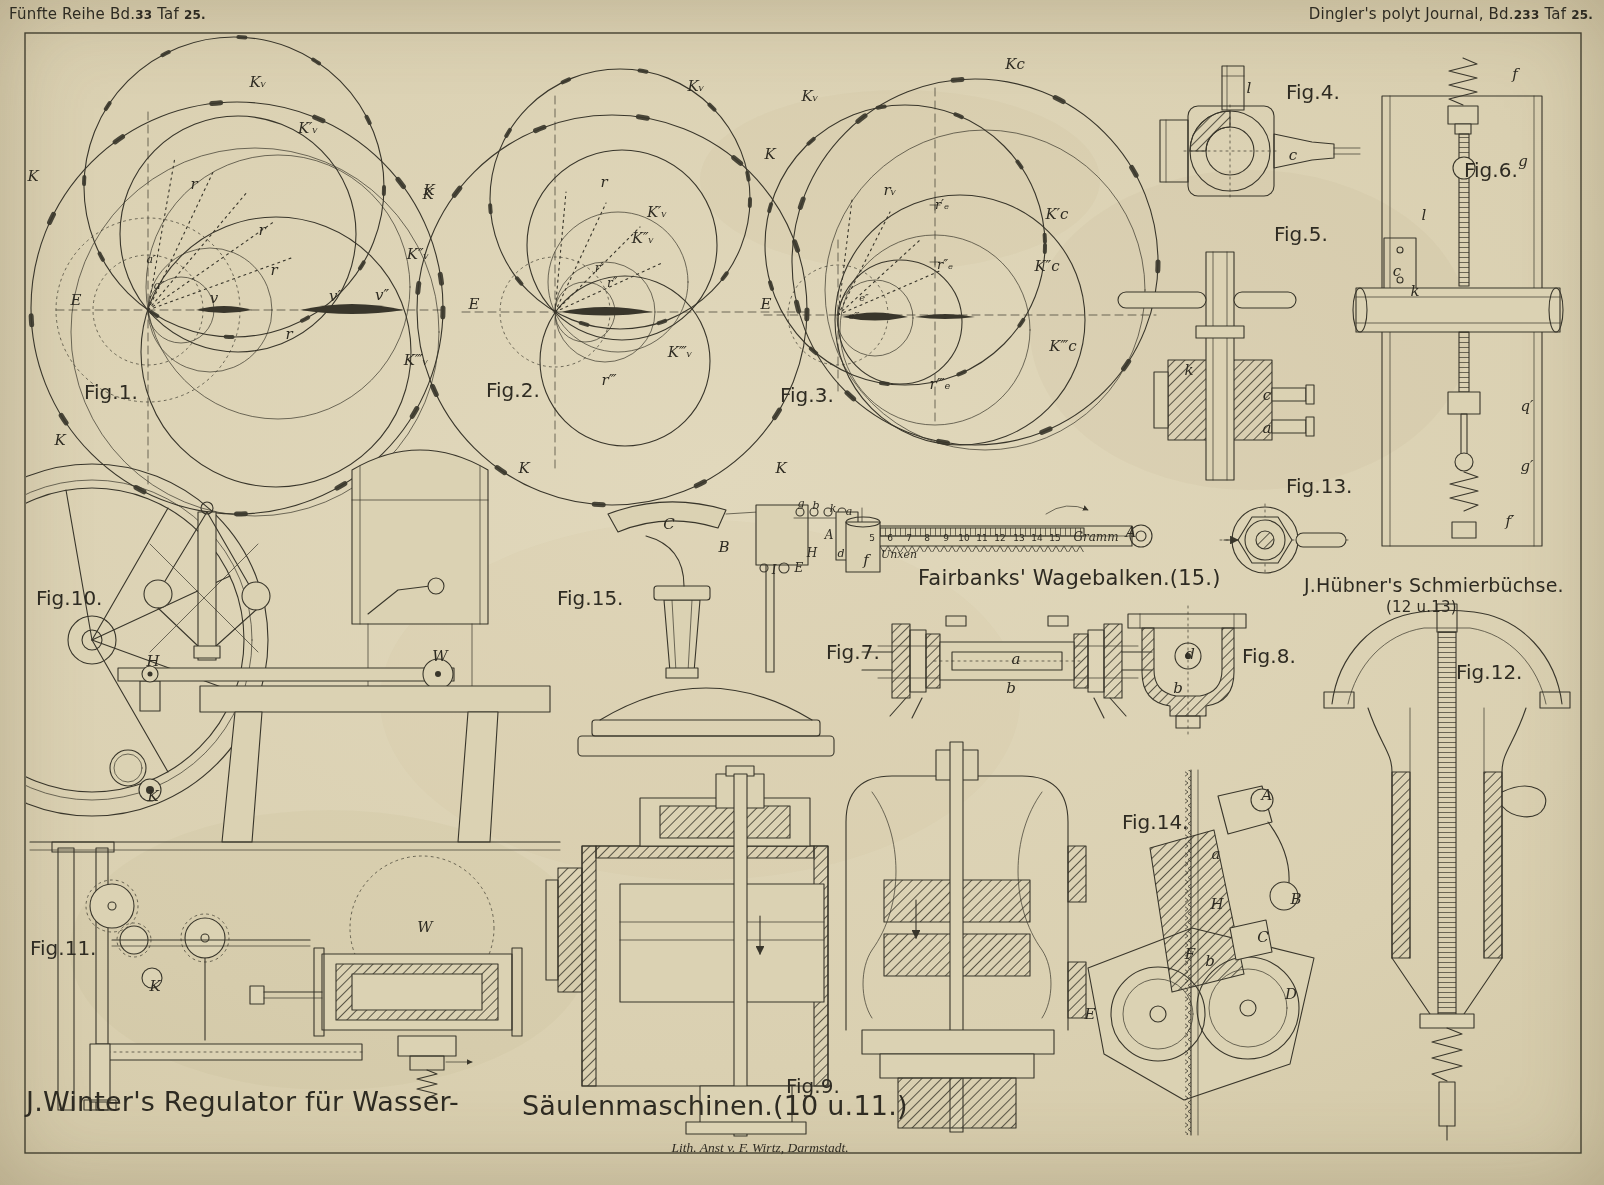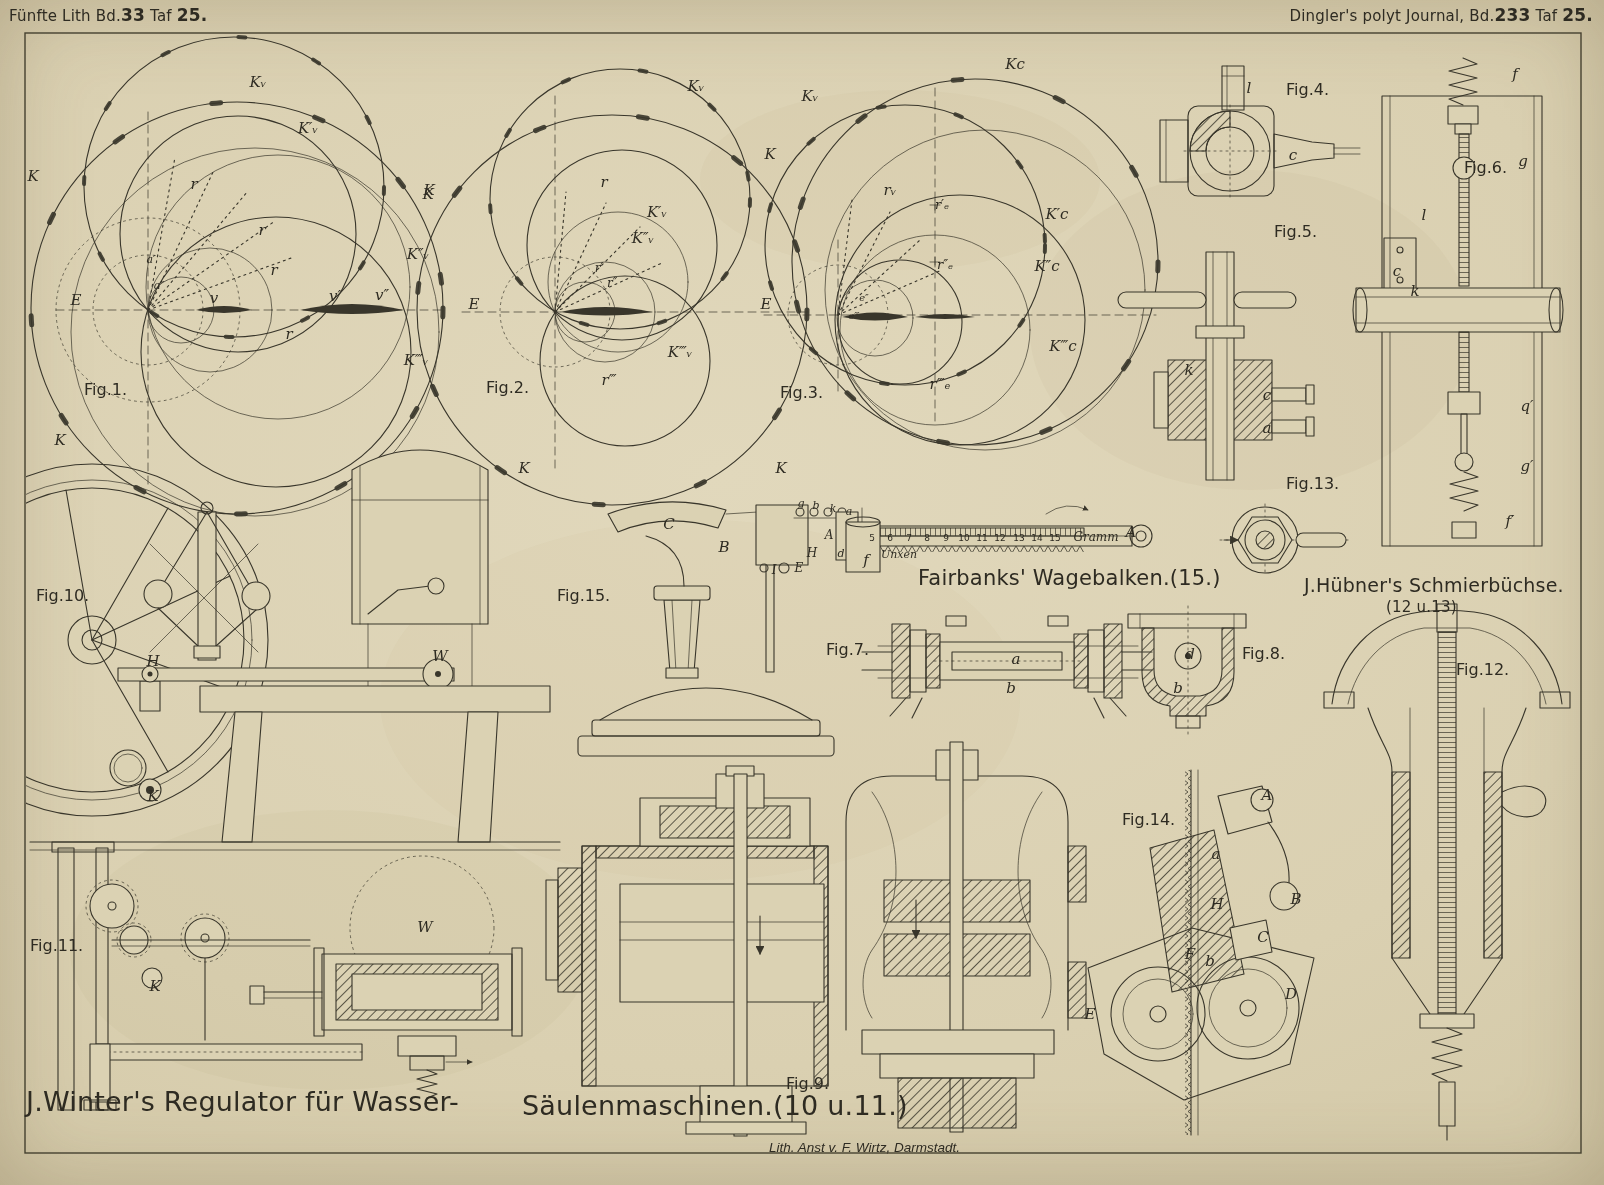--- a/index.html
+++ b/index.html
@@ -1,30 +1,30 @@
 <!DOCTYPE html>
 <html><head>
 <meta charset="utf-8">
 <style>
   html,body{margin:0;padding:0;background:#b9ae8e}
   .plate{position:relative;width:1604px;height:1185px;overflow:hidden;
     background:radial-gradient(ellipse 120% 100% at 45% 40%,#e1d8bc 0%,#dad0b1 50%,#cdc29f 100%);
     box-shadow:inset 0 0 90px rgba(92,76,42,.28);
     color:#2e2b22;font-family:"DejaVu Sans",sans-serif}
   .hdr{position:absolute;top:5px;font-size:15px;white-space:pre;letter-spacing:.2px}
-  .hdr b{font-size:17px}
+  .hdr b{font-size:12px}
   .hdr.left{left:9px}
   .hdr.right{right:11px}
   .title{position:absolute;left:39px;top:36px;font-size:23px;letter-spacing:.2px;white-space:pre}
-  .figcap{position:absolute;font-size:16px;white-space:pre}
+  .figcap{position:absolute;font-size:20px;white-space:pre}
   .seccap{position:absolute;font-size:21px;letter-spacing:.2px;white-space:pre}
   .seccap.big{font-size:27px}
   .seccap.small{font-size:15px}
-  .imprint{position:absolute;left:560px;top:1140px;width:400px;text-align:right;
-    font-size:13.5px;font-style:italic;font-family:Liberation Sans, sans-serif}
+  .imprint{position:absolute;left:560px;top:1140px;width:400px;text-align:center;
+    font-size:13.5px;font-style:italic;font-family:Liberation Serif, serif}
   svg.draw{position:absolute;left:0;top:0;display:block}
   .border{fill:none;stroke:#45402f;stroke-width:1.4}
   .stains *{stroke:none}
   .ink *{stroke:#39362b;fill:none;stroke-width:1.1;stroke-linecap:round;stroke-linejoin:round}
   .ink .thin{stroke-width:.7}
   .ink .dash{stroke-dasharray:8 5}
   .ink .dot{stroke-dasharray:2 4}
   .ink .tick{stroke-width:5;stroke-dasharray:9 96;opacity:.9}
   .ink .tick2{stroke-width:4;stroke-dasharray:7 72;opacity:.9}
   .ink .fill{fill:#39362b;stroke:none}
@@ -547,21 +547,21 @@
           <text x="440" y="661" style="font-size: 15px;">W</text>
           <text x="153" y="801" style="font-size: 15px;">K</text>
           <text x="425" y="932" style="font-size: 15px;">W</text>
           <text x="155" y="991" style="font-size: 15px;">K</text>
         </g>
     </g>
 
     <rect x="25" y="33" width="1556" height="1120" class="border"></rect>
   </svg>
 
-  <div class="hdr left"><span>Fünfte Lith Bd.</span><b>33</b><span> Taf </span><b>25.</b></div>
+  <div class="hdr left"><span>Fünfte Reihe Bd.</span><b>33</b><span> Taf </span><b>25.</b></div>
   <div class="hdr right"><span>Dingler's polyt Journal, Bd.</span><b>233</b><span> Taf </span><b>25.</b></div>
 
 
   <div class="figcap" style="left:84px;top:380px">Fig.1.</div>
   <div class="figcap" style="left:486px;top:378px">Fig.2.</div>
   <div class="figcap" style="left:780px;top:383px">Fig.3.</div>
   <div class="figcap" style="left:1286px;top:80px">Fig.4.</div>
   <div class="figcap" style="left:1274px;top:222px">Fig.5.</div>
   <div class="figcap" style="left:1464px;top:158px">Fig.6.</div>
   <div class="figcap" style="left:826px;top:640px">Fig.7.</div>

